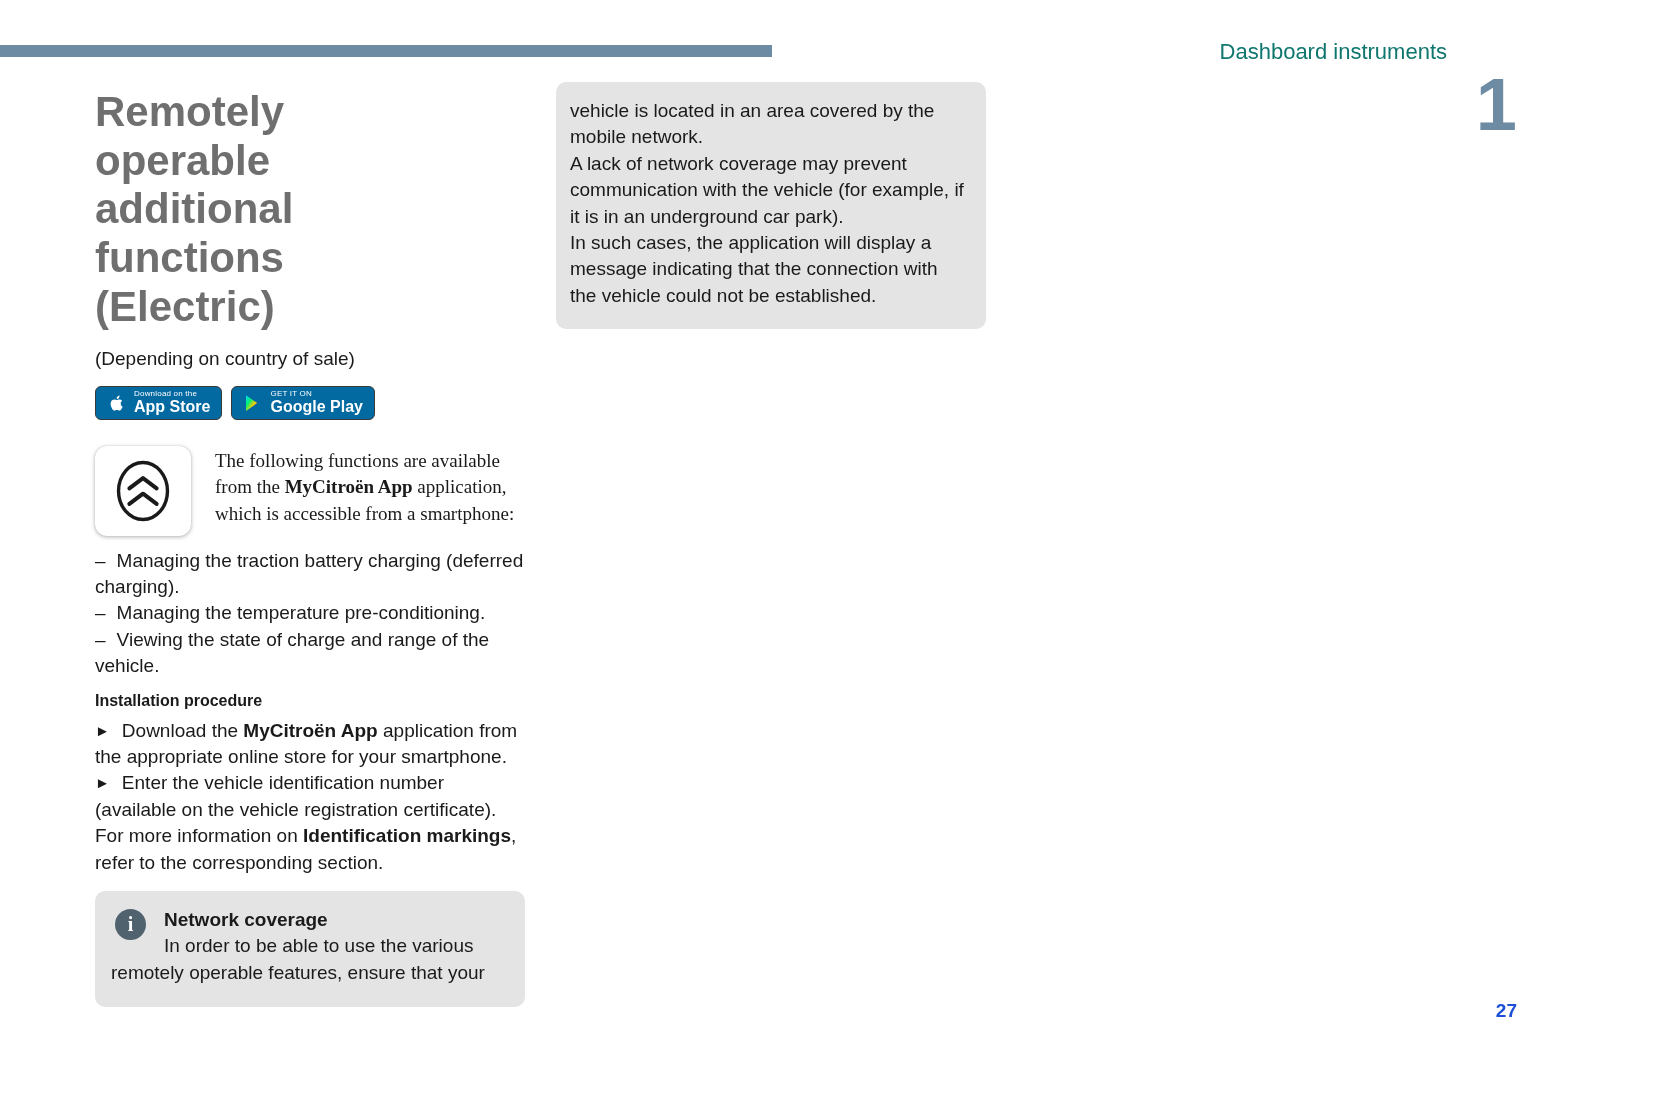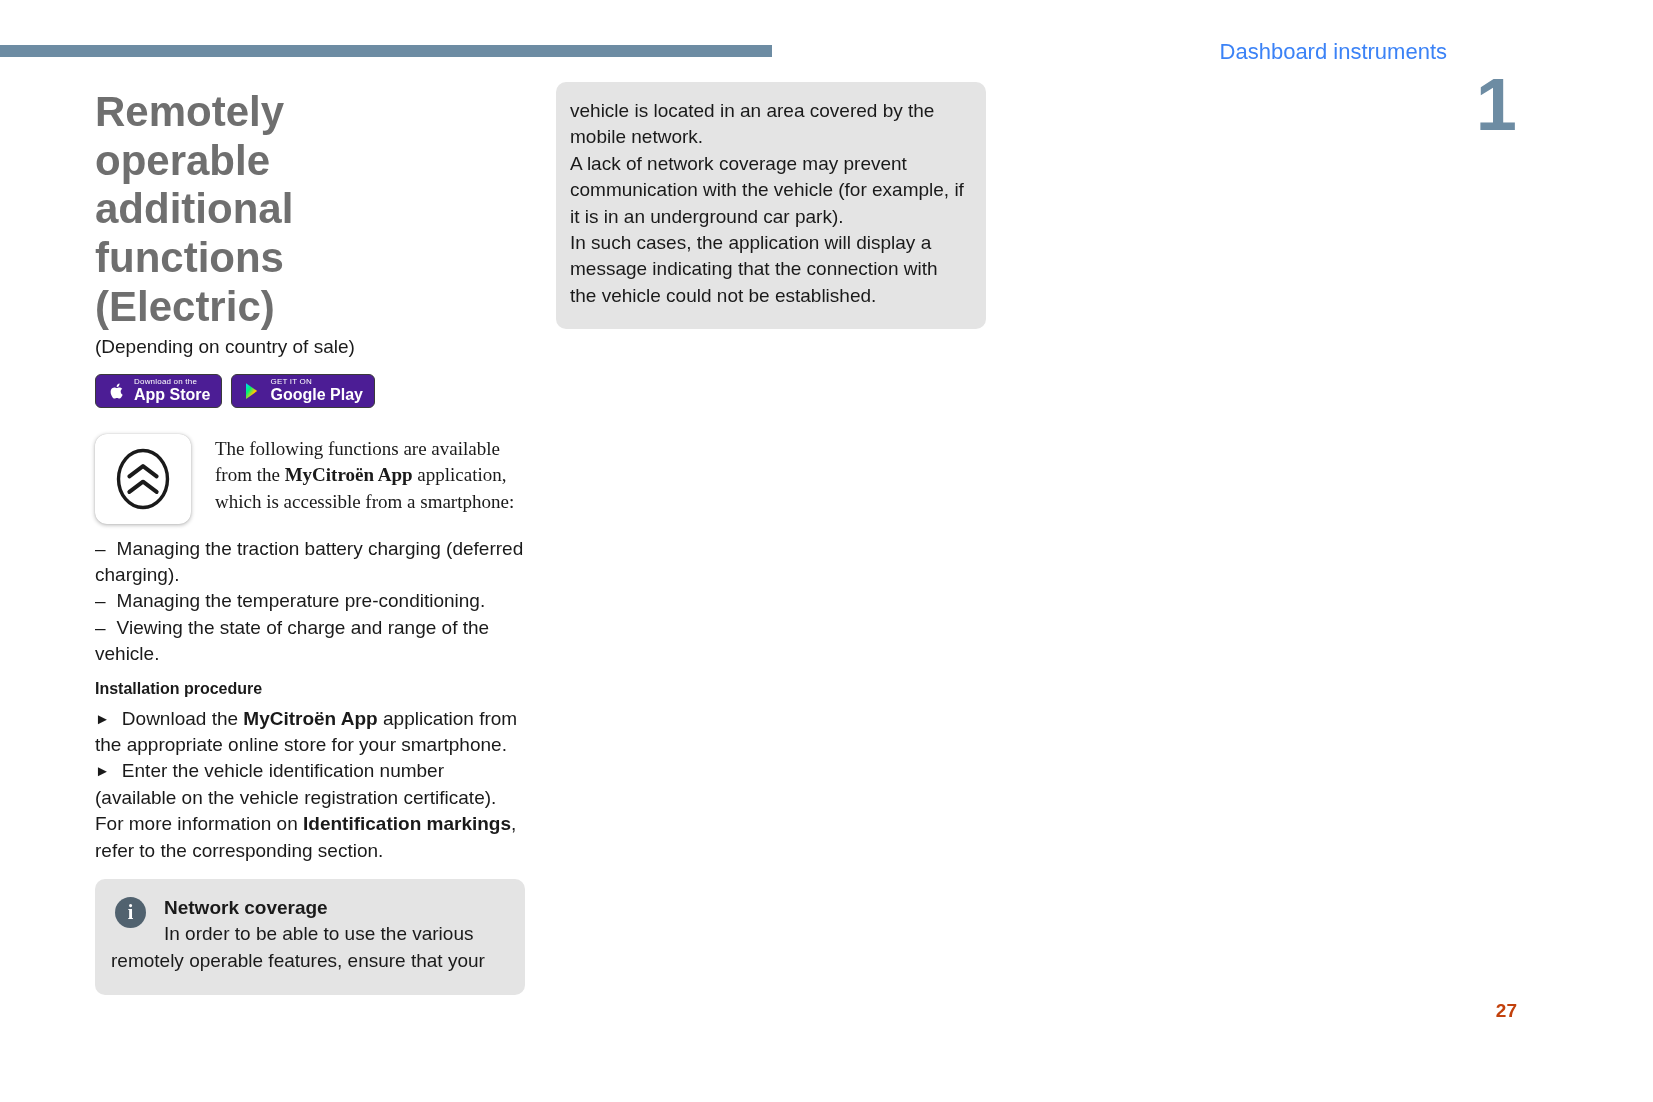--- a/index.html
+++ b/index.html
@@ -18,21 +18,21 @@
   .accent-bar {
     position: absolute;
     left: 0; top: 45px;
     width: 772px; height: 12px;
     background: #6d8ca3;
   }
   .header-title {
     position: absolute;
     top: 39px; right: 206px;
     font-size: 22px;
-    color: #3b82f6;
+    color: #0f766e;
   }
   .chapter-number {
     position: absolute;
     top: 68px; right: 138px;
     font-size: 74px;
     font-weight: bold;
     color: #6d8ca3;
     line-height: 1;
     letter-spacing: -2px;
   }
@@ -44,34 +44,34 @@
     width: 432px;
   }
   .page-heading {
     max-width: 372px;
     font-size: 42px;
     font-weight: 600;
     line-height: 1.16;
     color: #6f6f6f;
   }
   .country-note {
-    margin-top: 4px;
+    margin-top: 16px;
     font-size: 19px;
   }
 
   .badges {
     margin-top: 16px;
     display: flex;
     gap: 9px;
   }
   .store-badge {
     display: flex;
     align-items: center;
     gap: 7px;
-    background: #4c1d95;
+    background: #0369a1;
     color: #fff;
     border: 1px solid #3a3a3a;
     border-radius: 6px;
     height: 34px;
     padding: 0 11px;
     cursor: pointer;
   }
   .store-badge .b-top { font-size: 8px; letter-spacing: 0.2px; line-height: 1.2; }
   .store-badge .b-bottom { font-size: 16px; font-weight: 600; line-height: 1.05; }
   .badge-icon { width: 20px; height: 22px; display: flex; align-items: center; }
@@ -146,21 +146,21 @@
     padding: 16px 18px 20px 14px;
     font-size: 19px;
     line-height: 1.39;
   }
 
   .page-number {
     position: absolute;
     top: 1000px; right: 136px;
     font-size: 19px;
     font-weight: bold;
-    color: #c2410c;
+    color: #1d4ed8;
   }
 </style>
 </head>
 <body>
 
 <div class="page">
 
   <div class="accent-bar"></div>
   <div class="header-title">Dashboard instruments</div>
   <div class="chapter-number">1</div>

